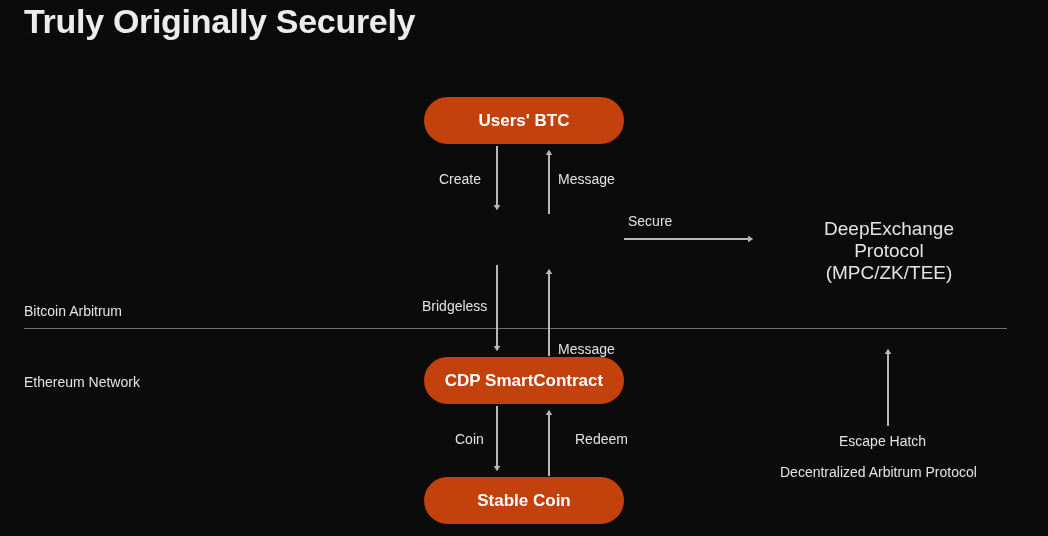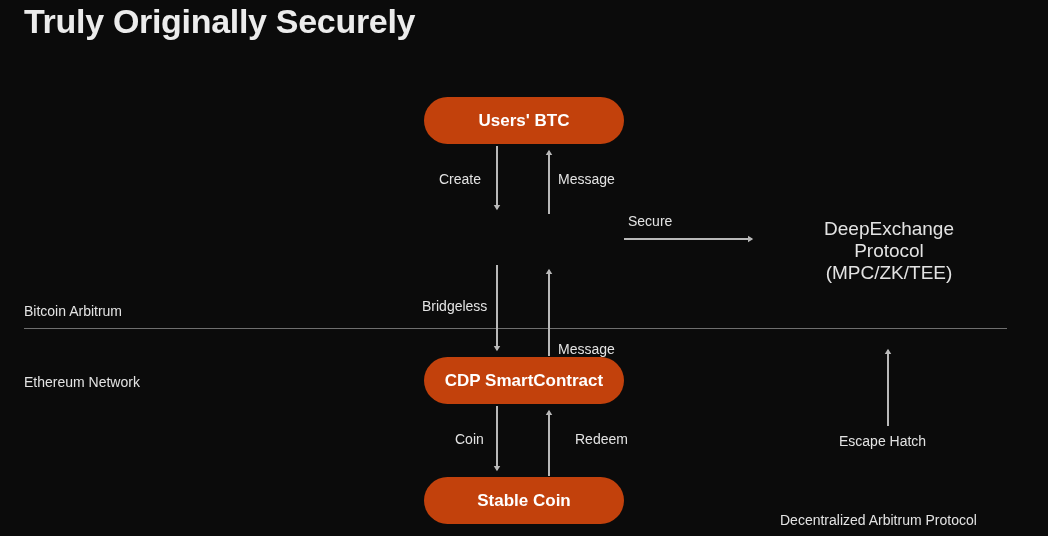--- a/index.html
+++ b/index.html
@@ -68,21 +68,21 @@
   
   .side-text {
     position: absolute;
     font-size: 14px;
     color: #e3e3e3;
     white-space: nowrap;
   }
   #text-transferred { left: 24px; top: 238px; transform: translateY(-50%); }
   #text-bitcoin-network  { left: 24px; top: 303px; }
   #text-ethereum-network { left: 24px; top: 338px; margin-top: 36px; }
-  #text-arbitrum-protocol { left: 780px; top: 464px; margin-top: 48px; }
+  #text-arbitrum-protocol { left: 780px; top: 464px; }
 
   #protocol-block {
     position: absolute;
     left: 790px;
     top: 218px;
     width: 198px;
     text-align: center;
     font-size: 19px;
     color: #e3e3e3;
     line-height: 22px;

